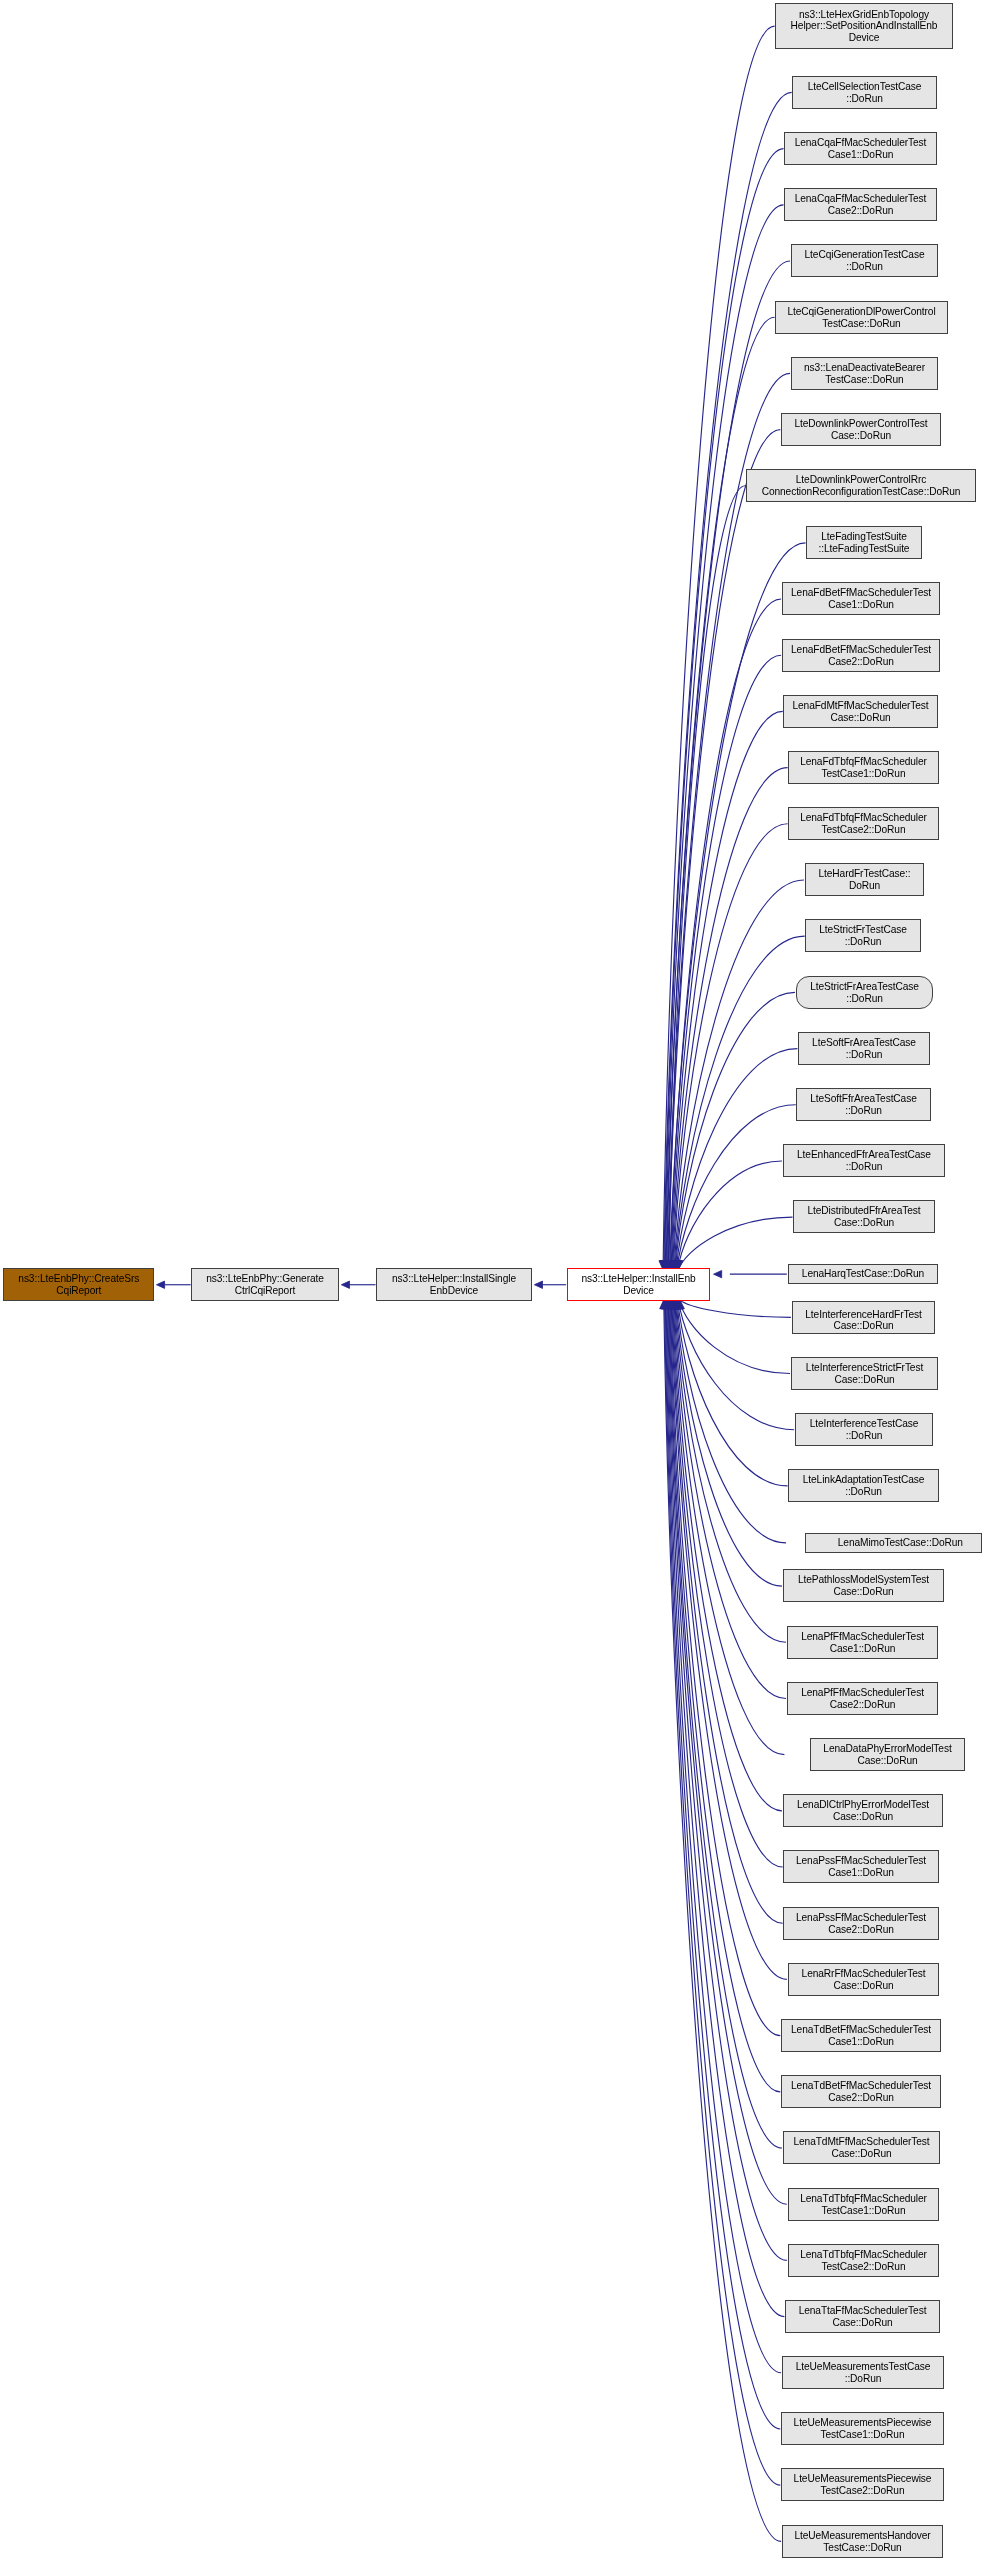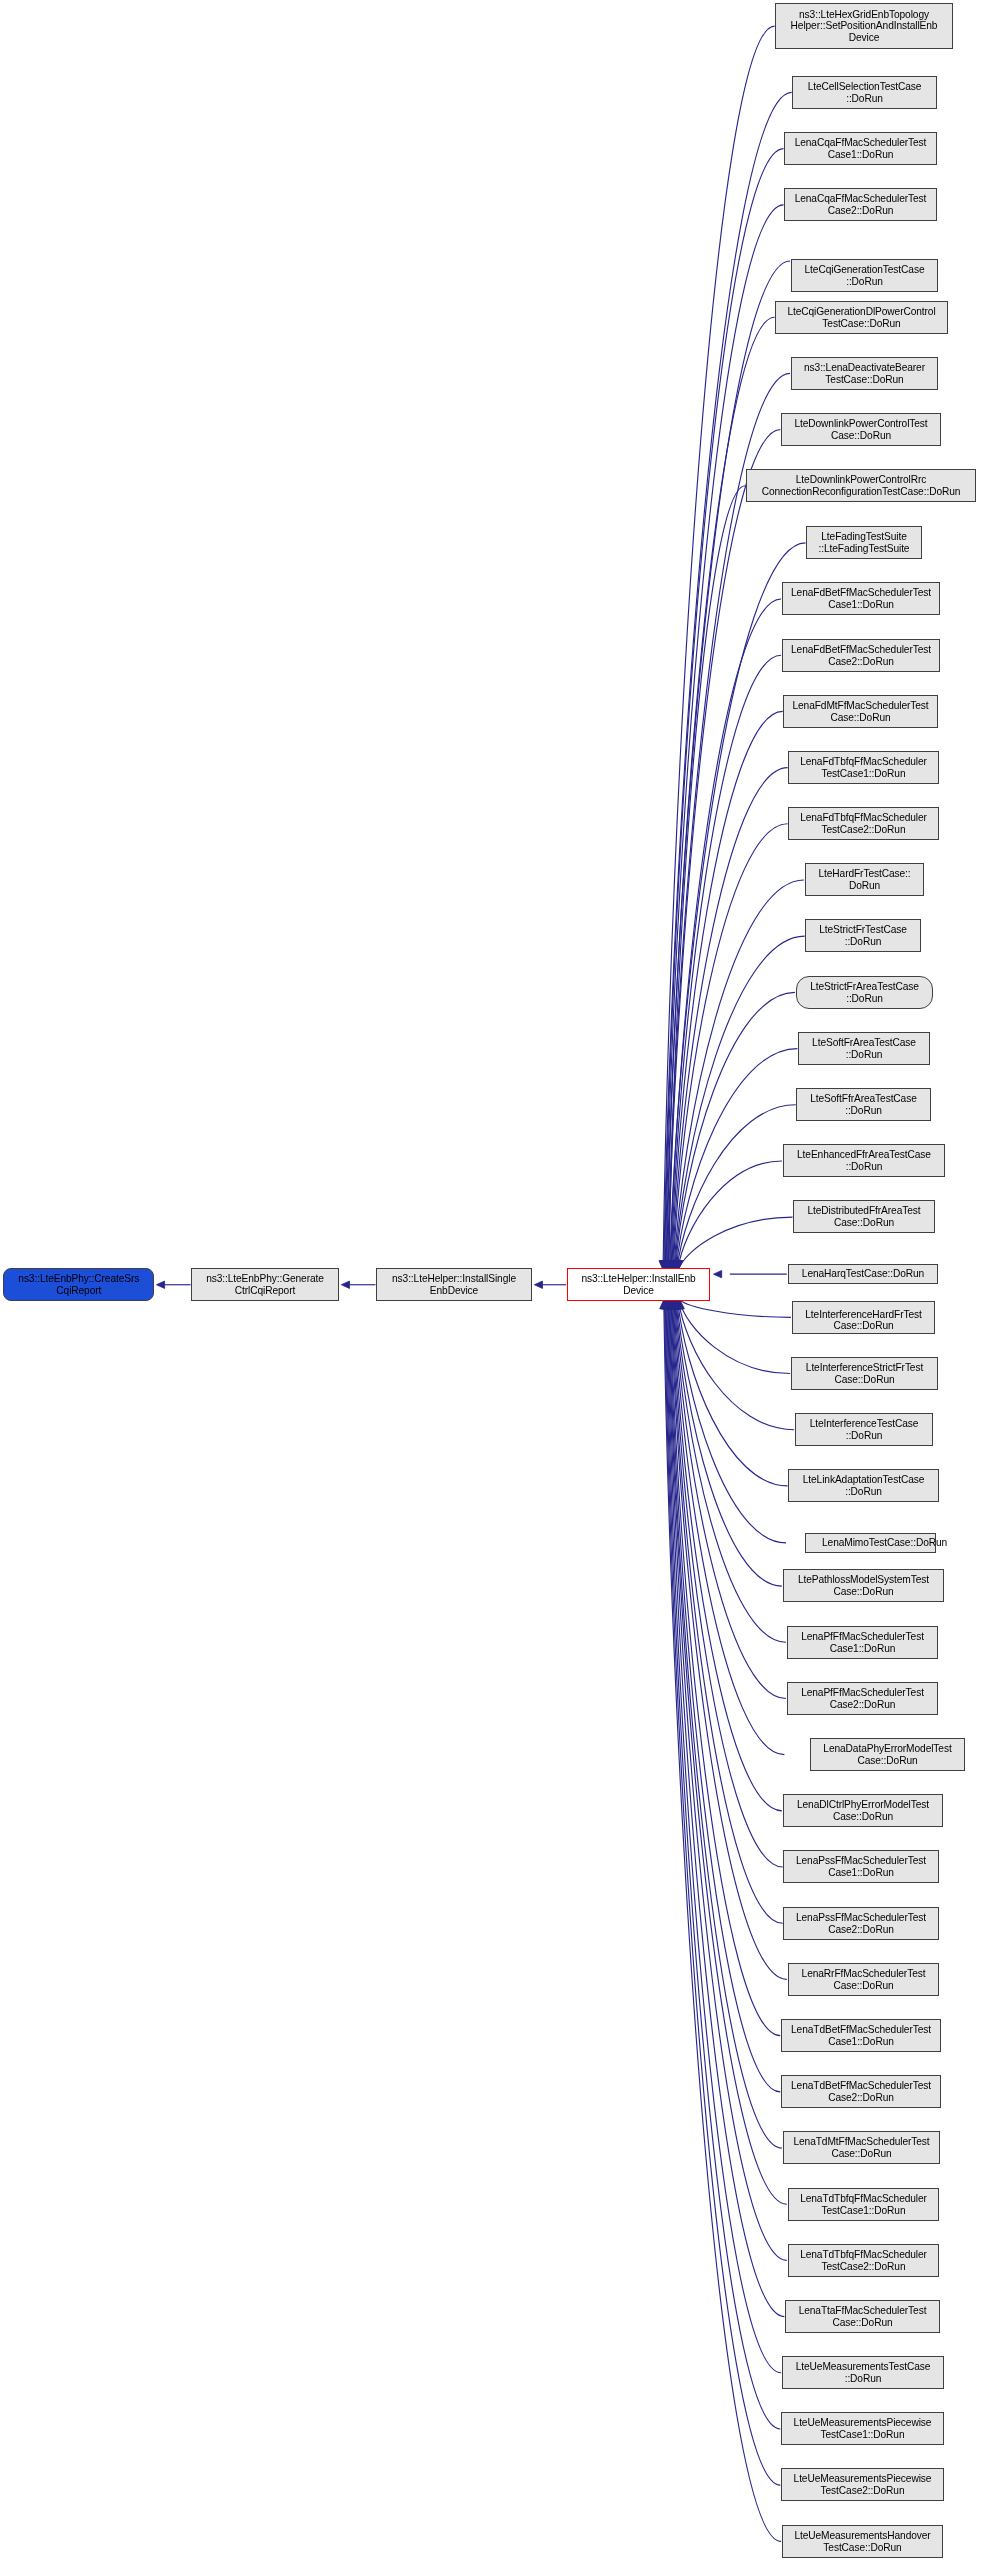--- a/index.html
+++ b/index.html
@@ -33,22 +33,21 @@
     line-height: 11.8px;
     text-align: center;
     display: flex;
     align-items: center;
     justify-content: center;
     padding: 0.8px 2.4px;
     white-space: pre-line;
     letter-spacing: -0.1px;
   }
   .node.highlight {
-    background: #1d4ed8;
-    border-radius: 8px;
+    background: #a16207;
   }
   .node.current {
     border: 0.8px solid #ff0000;
     background: #ffffff;
   }
   .node .lbl {
     display: block;
     width: 100%;
   }
 </style>
@@ -166,21 +165,21 @@
 Device</span></div>
     <div class="node" style="left: 775px; top: 3.3px; width: 178px; height: 46px;"><span class="lbl">ns3::LteHexGridEnbTopology
 Helper::SetPositionAndInstallEnb
 Device</span></div>
     <div class="node" style="left: 792px; top: 76px; width: 145px; height: 33px;"><span class="lbl">LteCellSelectionTestCase
 ::DoRun</span></div>
     <div class="node" style="left: 784px; top: 132px; width: 153px; height: 33px;"><span class="lbl">LenaCqaFfMacSchedulerTest
 Case1::DoRun</span></div>
     <div class="node" style="left: 784px; top: 188px; width: 153px; height: 33px;"><span class="lbl">LenaCqaFfMacSchedulerTest
 Case2::DoRun</span></div>
-    <div class="node" style="left: 791px; top: 244px; width: 147px; height: 33px; margin-top: 15px;"><span class="lbl">LteCqiGenerationTestCase
+    <div class="node" style="left: 791px; top: 244px; width: 147px; height: 33px;"><span class="lbl">LteCqiGenerationTestCase
 ::DoRun</span></div>
     <div class="node" style="left: 775px; top: 301px; width: 173px; height: 33px;"><span class="lbl">LteCqiGenerationDlPowerControl
 TestCase::DoRun</span></div>
     <div class="node" style="left: 791px; top: 357px; width: 147px; height: 33px;"><span class="lbl">ns3::LenaDeactivateBearer
 TestCase::DoRun</span></div>
     <div class="node" style="left: 781px; top: 413px; width: 160px; height: 33px;"><span class="lbl">LteDownlinkPowerControlTest
 Case::DoRun</span></div>
     <div class="node" style="left: 746px; top: 469px; width: 230px; height: 33px;"><span class="lbl">LteDownlinkPowerControlRrc
 ConnectionReconfigurationTestCase::DoRun</span></div>
     <div class="node" style="left: 806px; top: 526px; width: 116px; height: 33px;"><span class="lbl">LteFadingTestSuite
@@ -211,21 +210,21 @@
 Case::DoRun</span></div>
     <div class="node" style="left: 788px; top: 1264px; width: 150px; height: 20.4px;"><span class="lbl">LenaHarqTestCase::DoRun</span></div>
     <div class="node" style="left: 792px; top: 1301px; width: 143px; height: 33px; align-items: flex-end;"><span class="lbl">LteInterferenceHardFrTest
 Case::DoRun</span></div>
     <div class="node" style="left: 791px; top: 1357px; width: 147px; height: 33px;"><span class="lbl">LteInterferenceStrictFrTest
 Case::DoRun</span></div>
     <div class="node" style="left: 795px; top: 1413px; width: 138px; height: 33px;"><span class="lbl">LteInterferenceTestCase
 ::DoRun</span></div>
     <div class="node" style="left: 788px; top: 1469px; width: 151px; height: 33px;"><span class="lbl">LteLinkAdaptationTestCase
 ::DoRun</span></div>
-    <div class="node" style="left: 805px; top: 1533px; width: 131px; height: 20.4px; padding-left: 16px;"><span class="lbl">LenaMimoTestCase::DoRun</span></div>
+    <div class="node" style="left: 805px; top: 1533px; width: 177px; height: 20.4px; padding-left: 16px;"><span class="lbl">LenaMimoTestCase::DoRun</span></div>
     <div class="node" style="left: 783px; top: 1569px; width: 161px; height: 33px;"><span class="lbl">LtePathlossModelSystemTest
 Case::DoRun</span></div>
     <div class="node" style="left: 787px; top: 1626px; width: 151px; height: 33px;"><span class="lbl">LenaPfFfMacSchedulerTest
 Case1::DoRun</span></div>
     <div class="node" style="left: 787px; top: 1682px; width: 151px; height: 33px;"><span class="lbl">LenaPfFfMacSchedulerTest
 Case2::DoRun</span></div>
     <div class="node" style="left: 785px; top: 1738px; width: 155px; height: 33px; margin-left: 25px;"><span class="lbl">LenaDataPhyErrorModelTest
 Case::DoRun</span></div>
     <div class="node" style="left: 783px; top: 1794px; width: 160px; height: 33px;"><span class="lbl">LenaDlCtrlPhyErrorModelTest
 Case::DoRun</span></div>

